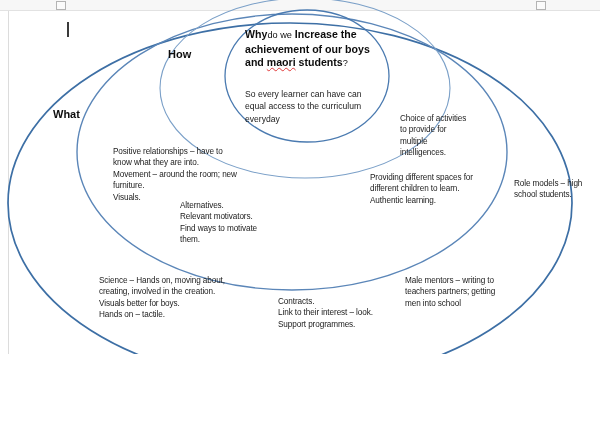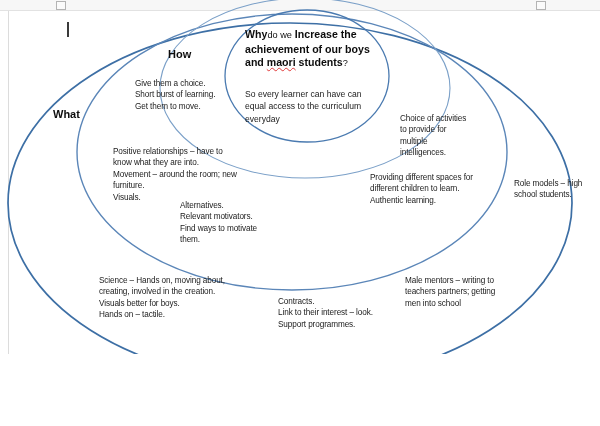--- a/index.html
+++ b/index.html
@@ -123,23 +123,20 @@
     <ellipse cx="307" cy="76" rx="82" ry="66" fill="none" stroke="#4a7ab0" stroke-width="1.3"></ellipse>
   </svg>
 
   <div id="center-title"><span>Why</span><span class="thin">do we</span> <span>Increase the achievement of our boys and </span><span class="sp-err">maori</span><span> students</span><span class="thin">?</span></div>
 
   <div id="center-sub">So every learner can have can equal access to the curriculum everyday</div>
 
   <div class="heading" style="left:53px; top:108px;text-align:center;">What</div>
   <div class="heading" style="left:168px; top:48px;">How</div>
 
-  <div class="tb" style="left:135px; top:78px; width:104px;">Give them a choice.
-Short burst of learning.
-Get them to move.</div>
   <div class="tb" style="left:113px; top:146px; width:124px;">Positive relationships – have to know what they are into.
 Movement – around the room; new furniture.
 Visuals.</div>
   <div class="tb" style="left:180px; top:200px; width:80px;">Alternatives.
 Relevant motivators.
 Find ways to motivate them.</div>
   <div class="tb" style="left:400px; top:68px; width:70px;margin-top:45px;">Choice of activities to provide for multiple intelligences.</div>
   <div class="tb" style="left:370px; top:172px; width:104px;">Providing different spaces for different children to learn.
 Authentic learning.</div>
   <div class="tb" style="left:514px; top:178px; width:70px;">Role models – high school students.</div>

